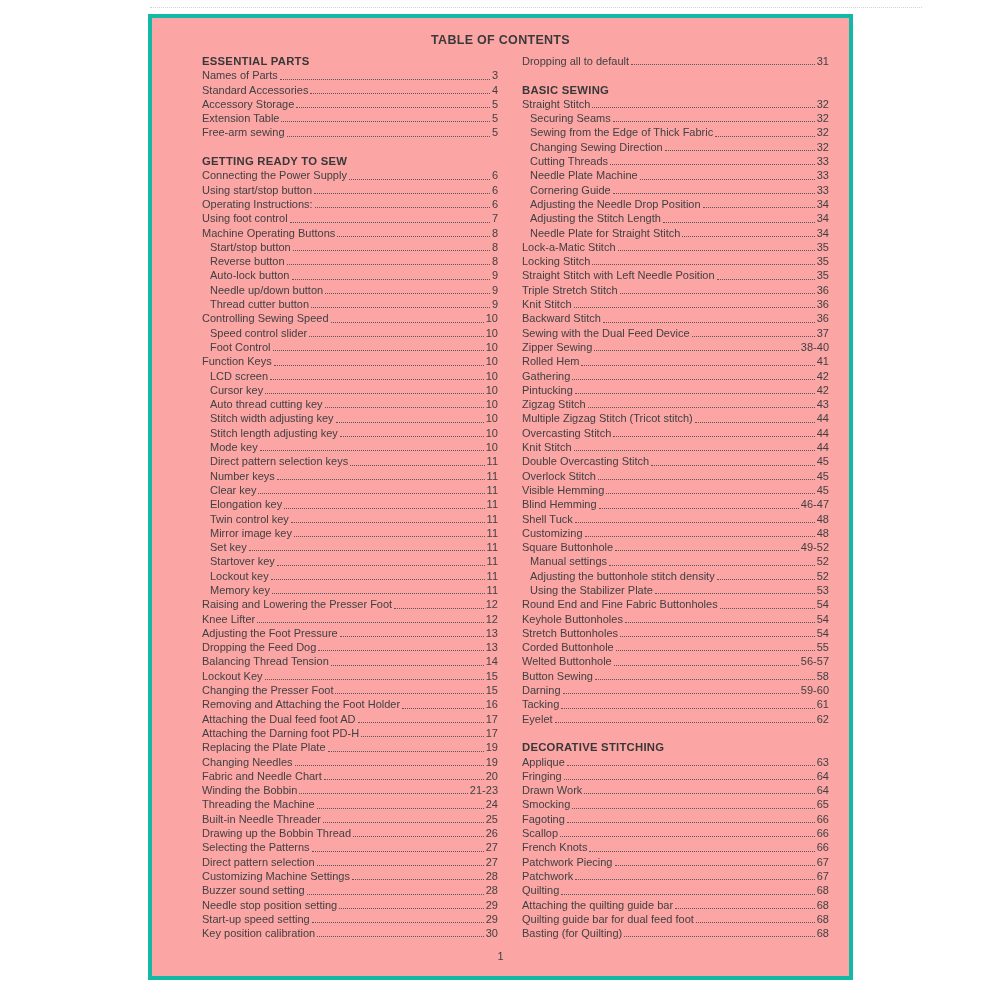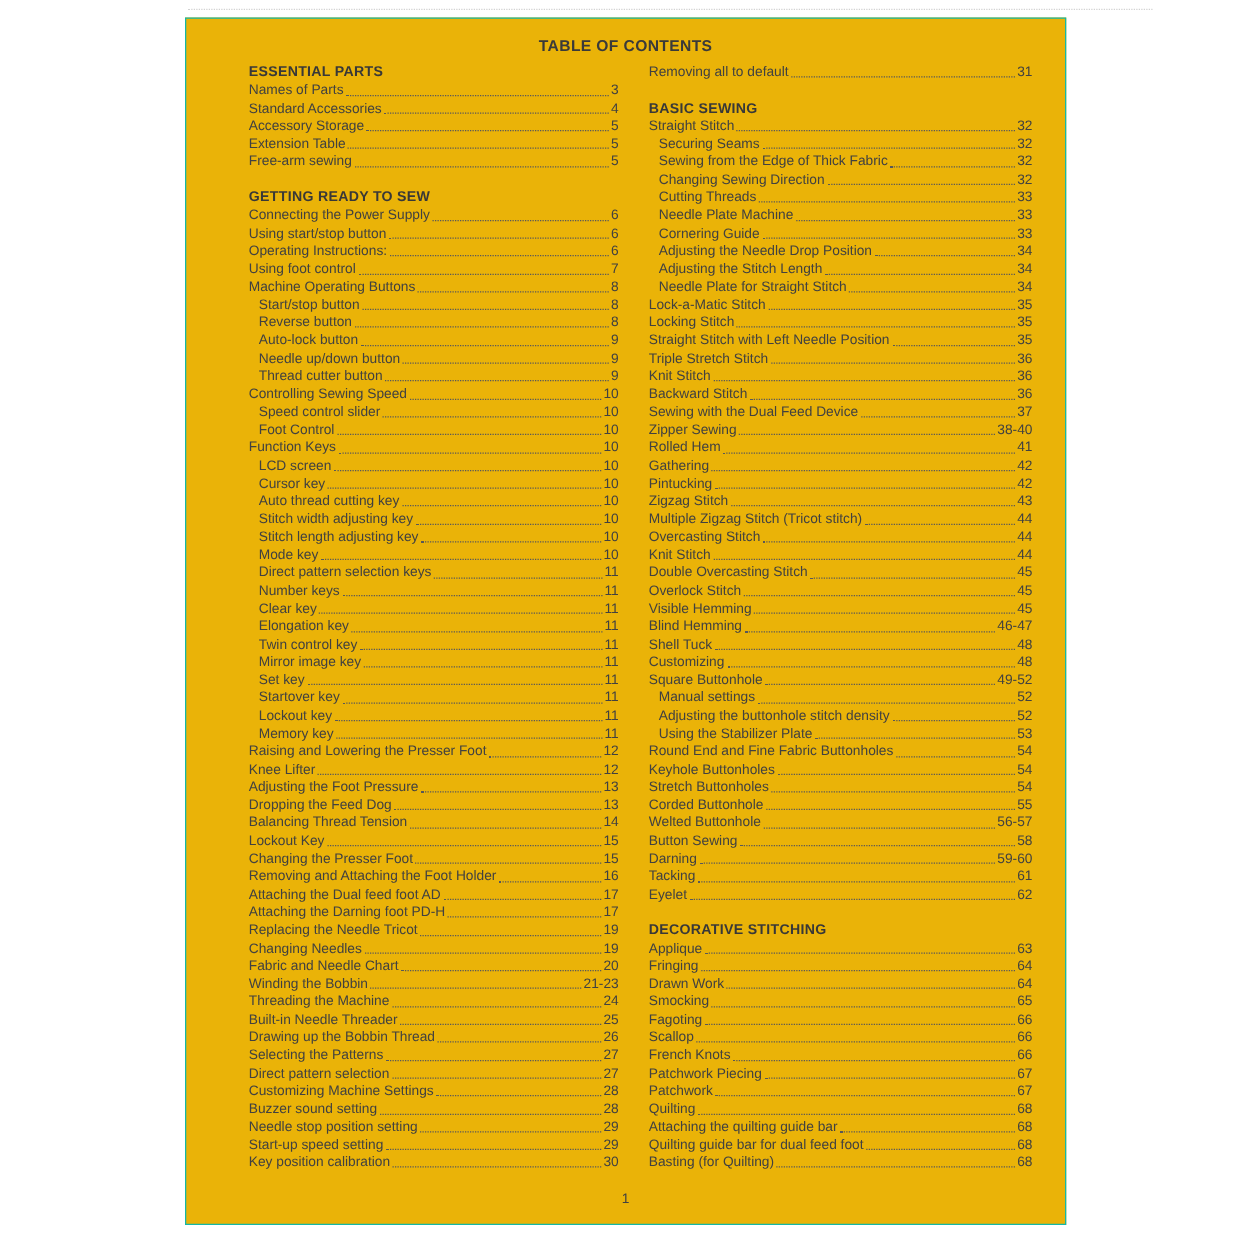--- a/index.html
+++ b/index.html
@@ -23,23 +23,23 @@
     top: 7px;
     width: 772px;
     border-top: 1px dotted #d2d2d2;
   }
   .frame {
     position: absolute;
     left: 148px;
     top: 14px;
     width: 705px;
     height: 966px;
-    border: 1px solid #14b8a6;
+    border: 4px solid #14b8a6;
     box-sizing: border-box;
-    background: #eab308;
+    background: #fca5a5;
   }
   .title {
     position: absolute;
     top: 15px;
     left: 0;
     width: 100%;
     text-align: center;
     font-size: 12.5px;
     font-weight: bold;
     letter-spacing: 0.3px;
@@ -321,21 +321,21 @@
           <span class="label">Attaching the Dual feed foot AD</span>
           <span class="dots"></span>
           <span class="num">17</span>
         </div>
         <div class="row entry">
           <span class="label">Attaching the Darning foot PD-H</span>
           <span class="dots"></span>
           <span class="num">17</span>
         </div>
         <div class="row entry">
-          <span class="label">Replacing the Needle Tricot</span>
+          <span class="label">Replacing the Plate Plate</span>
           <span class="dots"></span>
           <span class="num">19</span>
         </div>
         <div class="row entry">
           <span class="label">Changing Needles</span>
           <span class="dots"></span>
           <span class="num">19</span>
         </div>
         <div class="row entry">
           <span class="label">Fabric and Needle Chart</span>
@@ -393,21 +393,21 @@
           <span class="num">29</span>
         </div>
         <div class="row entry">
           <span class="label">Key position calibration</span>
           <span class="dots"></span>
           <span class="num">30</span>
         </div>
       </div>
     <div class="col right" id="col-right">
         <div class="row entry">
-          <span class="label">Removing all to default</span>
+          <span class="label">Dropping all to default</span>
           <span class="dots"></span>
           <span class="num">31</span>
         </div>
         <div class="row gap"></div>
         <div class="row heading">
           <span class="label">BASIC SEWING</span>
         </div>
         <div class="row entry">
           <span class="label">Straight Stitch</span>
           <span class="dots"></span>

